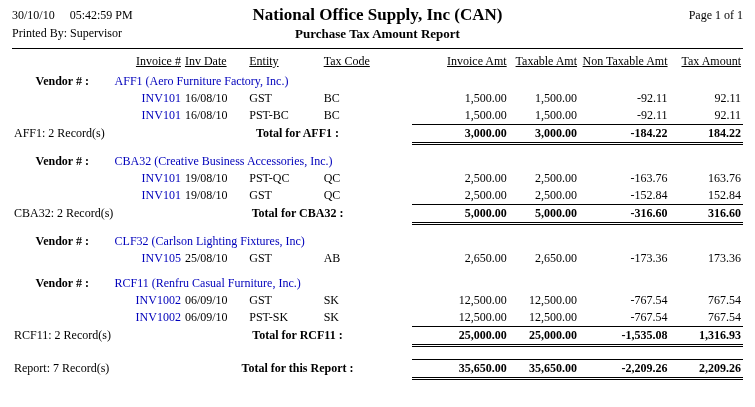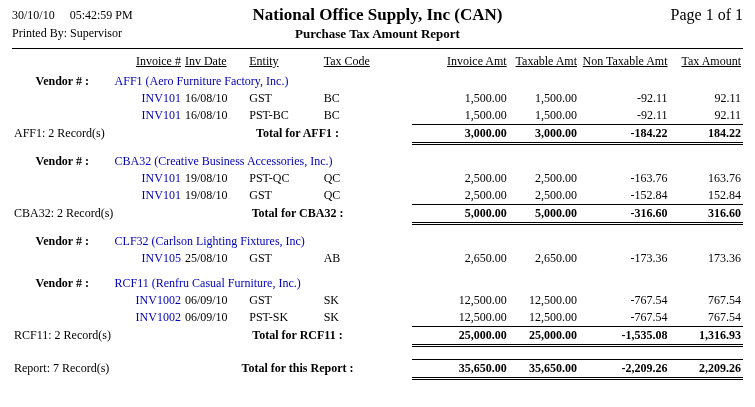--- a/index.html
+++ b/index.html
@@ -9,21 +9,21 @@
     font-size:12px; color:#000;
   }
   .page { padding:5px 12px 0 12px; }
 
   .hdr-line { display:flex; justify-content:space-between; align-items:center; }
   .hdr-left { width:200px; text-align:left; }
   .hdr-center { flex:1; text-align:center; }
   .hdr-right { width:200px; text-align:right; }
   .company { font-weight:bold; font-size:17px; }
   .report-title { font-weight:bold; font-size:13px; padding-top:1px; }
-  .page-label { font-size:16px; }
+  .page-label { font-size:12px; }
   .rule { border-top:1px solid #000; margin:6px 0 4px 0; }
 
   table.rpt { width:100%; border-collapse:collapse; table-layout:fixed; }
   table.rpt td, table.rpt th { padding:1px 2px; vertical-align:baseline; font-size:12px; overflow:hidden; white-space:nowrap; }
   th { font-weight:normal; text-align:left; }
   th .u { text-decoration:underline; }
   .num { text-align:right; }
   .right { text-align:right; }
   .blue { color:#0000bb; }
   .bold { font-weight:bold;text-align:center; }

